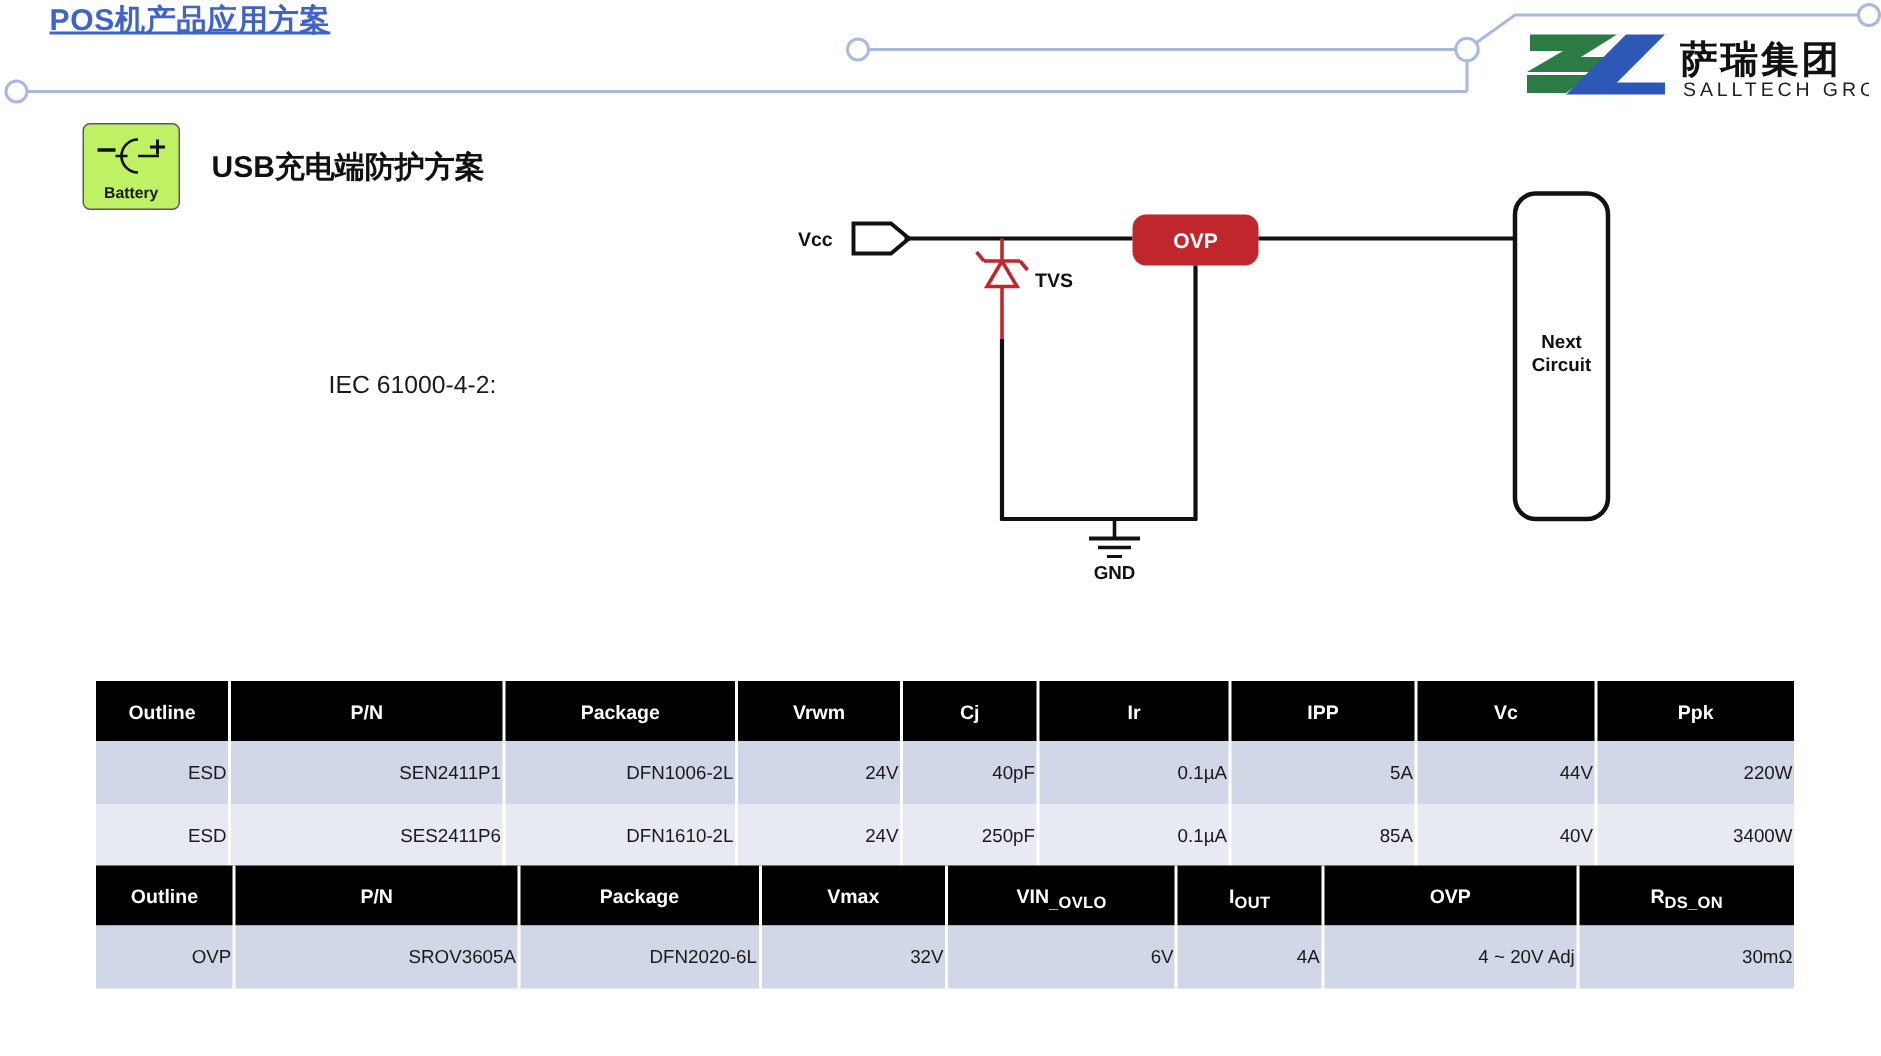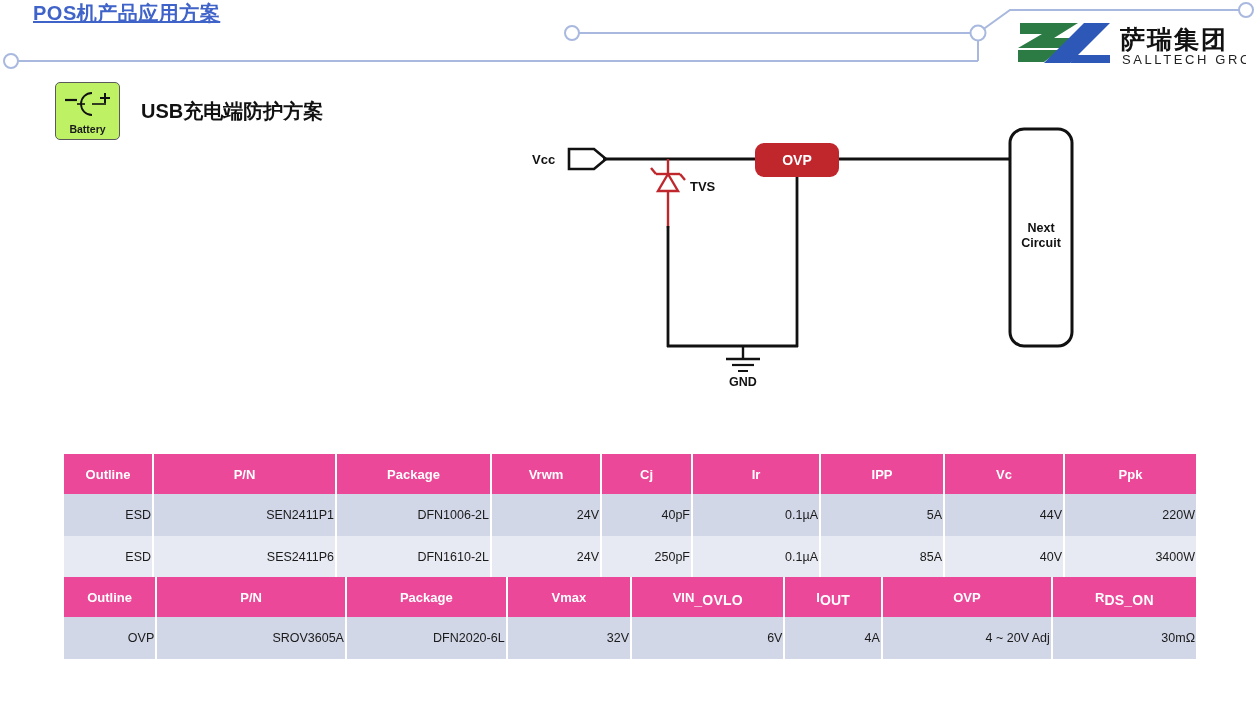--- a/index.html
+++ b/index.html
@@ -58,35 +58,35 @@
   #circuit{position:absolute;left:510px;top:118px;width:600px;height:290px;}
 
   
   .tbl{
     position:absolute;border-collapse:collapse;table-layout:fixed;
     font-size:12.5px;
   }
   #table-esd{left:64px;top:454px;width:1132px;}
   #table-ovp{left:64px;top:577px;width:1132px;}
   .tbl th{
-    background:#ec4899;color:#ffffff;font-weight:bold;
+    background:#000000;color:#ffffff;font-weight:bold;
     height:38px;font-size:13px;
     border-right:2px solid #ffffff;
     text-align:center;vertical-align:middle;
   }
   .tbl th:last-child{border-right:none;}
   .tbl td{
     height:40px;text-align:right;vertical-align:middle;
     border-right:2px solid #ffffff;
     color:#1a1a1a;font-size:12.5px;
   }
   .tbl td:last-child{border-right:none;}
   .tbl tr.r-odd td{background:#d2d7e8;}
   .tbl tr.r-even td{background:#e8eaf3;}
-  .tbl th sub{font-size:14px;vertical-align:baseline;position:relative;top:3px;letter-spacing:.2px;}
+  .tbl th sub{font-size:11px;vertical-align:baseline;position:relative;top:3px;letter-spacing:.2px;}
 
   .nowrap{white-space:nowrap;}
 </style>
 </head>
 <body>
 
 <div id="page-title">POS机产品应用方案</div>
 
 <svg id="header-deco" viewBox="0 0 1254 72">
 
@@ -135,20 +135,21 @@
     <line x1="45" y1="6" x2="45" y2="16" stroke="#111" stroke-width="2"></line>
   </svg>
   <div class="bat-label">Battery</div>
 </div>
 
 <div id="section-title">
   <span class="lead">USB</span><span>充电端防护方案</span>
 </div>
 
 <div id="iec-note">
+  <div>IEC 61000-4-2:</div>
 </div>
 
 <svg id="circuit" viewBox="0 0 600 290">
 
   <text x="22" y="46" font-family="'Liberation Sans','DejaVu Sans',sans-serif" font-size="13" font-weight="bold" fill="#111">Vcc</text>
 
   <polygon points="59,31 84,31 96,41 84,51 59,51" fill="#ffffff" stroke="#111" stroke-width="2.6" stroke-linejoin="miter"></polygon>
 
   <line x1="93" y1="41" x2="245" y2="41" stroke="#111" stroke-width="2.8"></line>
 

